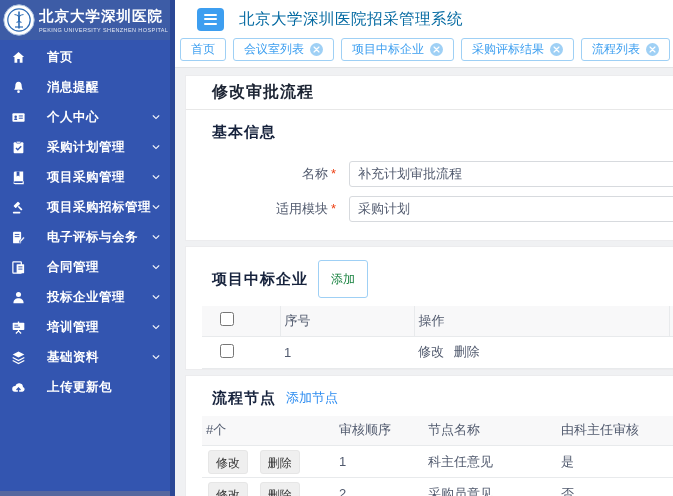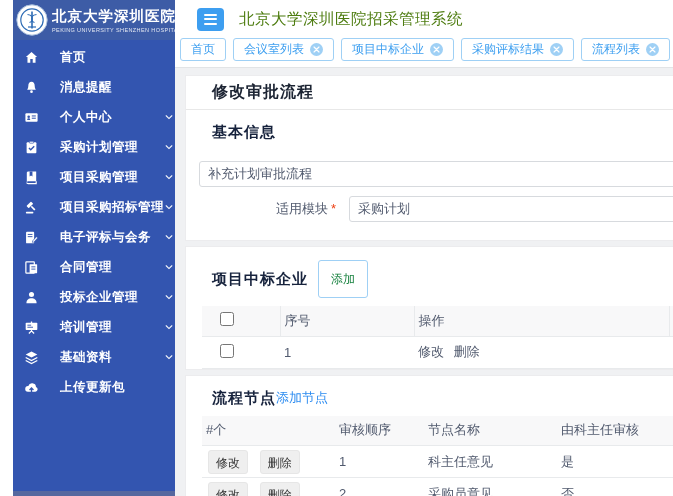--- a/index.html
+++ b/index.html
@@ -1,20 +1,20 @@
 <!DOCTYPE html>
 <html><head>
 <meta charset="utf-8">
 <style>
   * { margin:0; padding:0; box-sizing:border-box; }
   html,body { width:673px; height:496px; overflow:hidden; background:#fff;
     font-family:"Liberation Sans","DejaVu Sans",sans-serif; }
 
   
-  .sidebar { position:absolute; left:13px; top:0; width:175px; height:496px;
+  .sidebar { position:absolute; left:0; top:0; width:175px; height:496px;
     background:#3355b0; }
   .logo-band { height:40px; background:#3d5ca6; display:flex; align-items:center;
     padding:0 4px 0 3px; }
   .emblem { flex:0 0 32px; height:32px; }
   .brand-text { margin-left:4px; color:#fff; overflow:hidden; }
   .brand-cn { font-size:14.5px; font-weight:bold; letter-spacing:1px; white-space:nowrap; }
   .brand-en { font-size:5.5px; letter-spacing:.4px; opacity:.85; white-space:nowrap; margin-top:1px; }
   .menu { padding-top:2px; }
   .menu-item { height:30px; display:flex; align-items:center; position:relative;
     color:#fff; cursor:pointer; }
@@ -27,21 +27,21 @@
   .side-scroll-h { position:absolute; left:0; bottom:0; width:170px; height:5px;
     background:#56689f; }
 
   
   .main { position:absolute; left:175px; top:0; width:498px; height:496px; background:#f0f1f3; }
   .topbar { height:38px; background:#fff; display:flex; align-items:center; padding-left:22px; }
   .hamburger { width:27px; height:23px; background:#3d9ef0; border:none; border-radius:4px;
     display:flex; flex-direction:column; justify-content:center; align-items:center; gap:2.5px;
     cursor:pointer; }
   .hamburger i { display:block; width:13px; height:2px; background:#fff; border-radius:1px; }
-  .app-title { margin-left:15px; font-size:15.5px; color:#4d7c0f; letter-spacing:.5px; white-space:nowrap; }
+  .app-title { margin-left:15px; font-size:15.5px; color:#0369a1; letter-spacing:.5px; white-space:nowrap; }
 
   .tabstrip { height:30px; background:#fff; border-bottom:1px solid #e2e4e6;
     display:flex; align-items:center; gap:7px; padding:0 0 6px 5px; }
   .tab { display:inline-flex; align-items:center; gap:6px; height:23px; padding:0 10px;
     border:1px solid #9fd0f5; border-radius:3px; background:#fff; color:#3d9ff0;
     font-size:12px; cursor:pointer; white-space:nowrap; }
   .tab-close { width:13px; height:13px; border-radius:50%; background:#9fd0f5;
     display:inline-flex; align-items:center; justify-content:center; }
   .tab-close svg { width:7px; height:7px; }
 
@@ -58,21 +58,21 @@
   .form-area { padding:10px 0 18px 0; }
   .form-row { display:flex; align-items:center; margin-top:9px; }
   .form-label { width:150px; text-align:right; font-size:13px; color:#515a6e; }
   .req-star { color:#ed4014; margin-left:3px; font-size:13px; }
   .form-input { margin-left:13px; width:640px; height:26px; border:1px solid #d7dade;
     border-radius:3px; padding:0 8px; font-size:13px; color:#515a6e; background:#fff;
     font-family:inherit; }
 
   .btn-add { margin-left:10px; height:38px; padding:0 12px; background:#fff;
     border:1px solid #9fd0f5; border-radius:3px; color:#15803d; font-size:12px; cursor:pointer; }
-  .link-add { color:#2d8cf0; font-size:13px; cursor:pointer; text-decoration:none; }
+  .link-add { margin-left:10px; color:#2d8cf0; font-size:13px; cursor:pointer; text-decoration:none; }
 
   table { border-collapse:collapse; table-layout:fixed; margin:8px 0 0 16px; font-size:13px; }
   th { background:#f8f8f9; color:#515a6e; font-weight:normal; text-align:left;
     height:30px; padding:0 0 0 4px; border-bottom:1px solid #e8eaec; }
   td { height:32px; padding:0 0 0 4px; color:#515a6e; border-bottom:1px solid #e8eaec;
     background:#fff; }
   .t-match { width:930px; }
   .t-match th { border-right:1px solid #e8eaec; }
   .t-match th:last-child { border-right:none; }
   .t-match col.c1{width:78px}.t-match col.c2{width:134px}.t-match col.c3{width:255px}.t-match col.c4{width:463px}
@@ -330,20 +330,21 @@
 
     <section class="panel">
       <div class="page-title-row">
         <span class="page-title">修改审批流程</span>
       </div>
       <div class="section-head">
         <span class="section-title">基本信息</span>
       </div>
       <div class="form-area">
         <div class="form-row">
+          <span class="form-label"><span>名称</span><span class="req-star">*</span></span>
           <input class="form-input" type="text" value="补充计划审批流程" style="">
         </div>
         <div class="form-row">
           <span class="form-label"><span>适用模块</span><span class="req-star">*</span></span>
           <input class="form-input" type="text" value="采购计划" style="">
         </div>
       </div>
     </section>
 
     <section class="panel">

